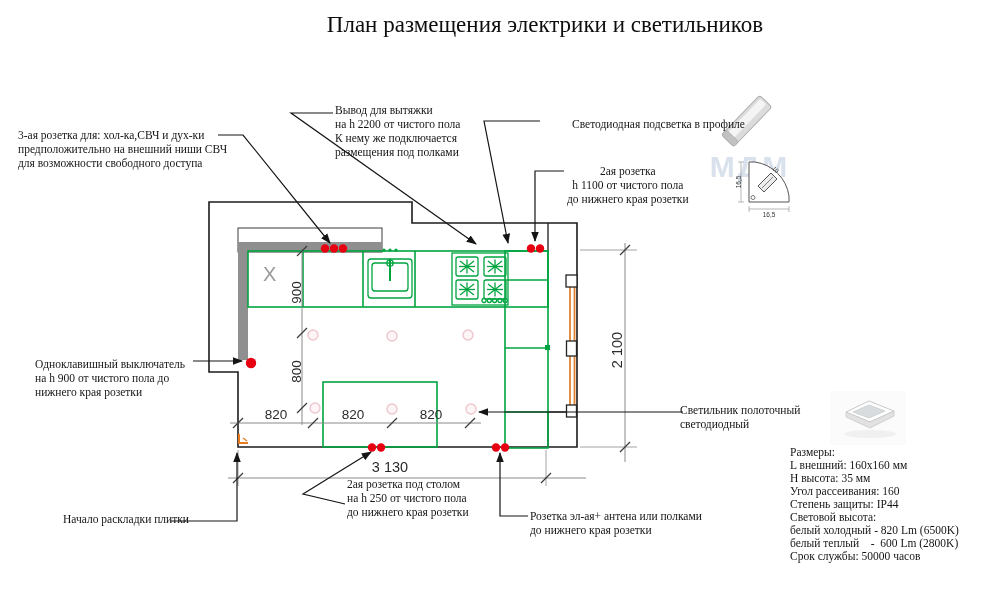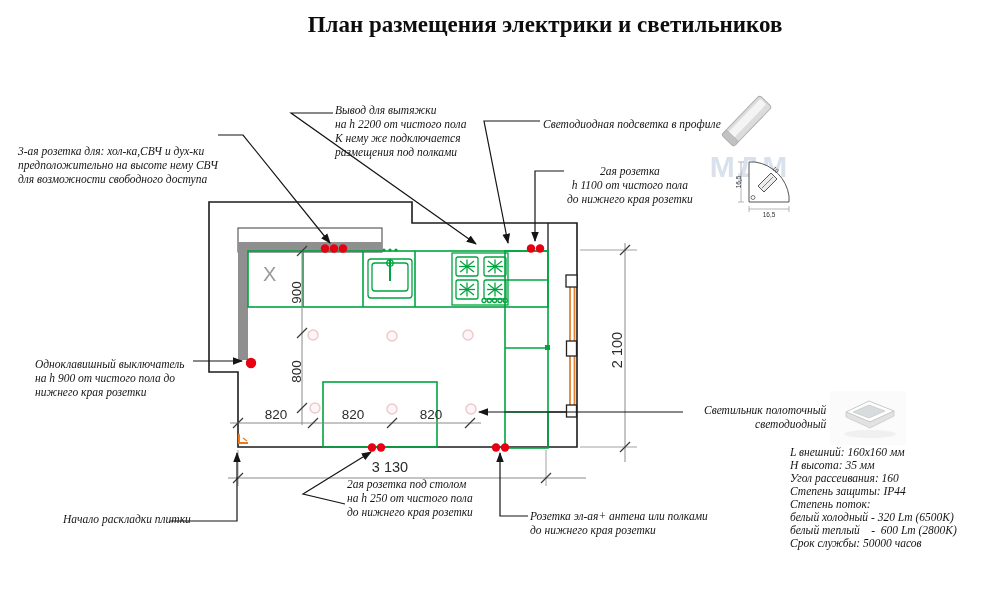--- a/index.html
+++ b/index.html
@@ -1,21 +1,21 @@
 <!DOCTYPE html>
 <html><head>
 <meta charset="utf-8">
 <style>
   html,body{margin:0;padding:0;background:#ffffff;}
   #canvas{position:relative;width:990px;height:610px;background:#fff;overflow:hidden;
           font-family:"Liberation Serif","DejaVu Serif",serif;color:#111;}
   #plan-svg{position:absolute;left:0;top:0;z-index:1;}
   .txt{position:absolute;z-index:2;}
-  .title{font-size:23px;text-align:center;color:#0d0d0d;font-weight:bold;}
-  .ann{font-size:11.5px;line-height:14px;color:#151515;white-space:nowrap;font-style:italic;}
+  .title{font-size:23px;text-align:center;color:#0d0d0d;}
+  .ann{font-size:11.5px;line-height:14px;color:#151515;white-space:nowrap;}
   .specs div{white-space:pre;}
   .specs{font-size:11.5px;line-height:13px;}
   .dim{position:absolute;z-index:2;font-family:"Liberation Sans","DejaVu Sans",sans-serif;
        font-size:13.5px;color:#2b2b2b;text-align:center;white-space:nowrap;}
   .rot{transform:rotate(-90deg);transform-origin:center center;}
   .big{font-size:14.5px;}
   .xmark{position:absolute;z-index:2;font-family:"Liberation Sans","DejaVu Sans",sans-serif;
          font-size:20px;color:#9a9a9a;}
   .watermark{position:absolute;left:692px;top:150px;width:116px;z-index:0;text-align:center;
              font-family:"Liberation Sans","DejaVu Sans",sans-serif;font-weight:bold;
@@ -226,76 +226,77 @@
       <rect x="830" y="391" width="76" height="54" fill="#fbfbfb" stroke="none"></rect>
       <ellipse cx="870" cy="434" rx="26" ry="4" fill="#f0f0f0" stroke="none"></ellipse>
       <polygon points="846,412 869,401 894,411 870,422" fill="#ffffff" stroke="#c9c9c9" stroke-width="1"></polygon>
       <polygon points="846,412 870,422 894,411 894,416 870,428 846,417" fill="#e2e2e2" stroke="#c9c9c9" stroke-width="0.8"></polygon>
       <polygon points="853,412 869,405 885,411 869,418" fill="#d8dcde" stroke="#c3c7c9" stroke-width="0.7"></polygon>
     </g>
   </svg>
 
   <div class="txt title" style="left:270px;top:12px;width:550px;">План размещения электрики и светильников</div>
 
-  <div class="txt ann" style="left:18px;top:128px;margin-top:16px;">
+  <div class="txt ann" style="left:18px;top:128px;">
     <div>3-ая розетка для: хол-ка,СВЧ и дух-ки</div>
-    <div>предположительно на высоте нему СВЧ</div>
+    <div>предположительно на внешний ниши СВЧ</div>
     <div>для возможности свободного доступа</div>
   </div>
 
   <div class="txt ann" style="left:335px;top:103px;">
     <div>Вывод для вытяжки</div>
     <div>на h 2200 от чистого пола</div>
     <div>К нему же подключается</div>
     <div>размещения под полками</div>
   </div>
 
-  <div class="txt ann" style="left:543px;top:117px;text-align:center;">
+  <div class="txt ann" style="left:572px;top:117px;text-align:center;">
     <div>Светодиодная подсветка в профиле</div>
   </div>
 
   <div class="txt ann" style="left:567px;top:164px;text-align:center;">
     <div>2ая розетка</div>
     <div>h 1100 от чистого пола</div>
     <div>до нижнего края розетки</div>
   </div>
 
   <div class="txt ann" style="left:35px;top:357px;">
     <div>Одноклавишный выключатель</div>
     <div>на h 900 от чистого пола до</div>
     <div>нижнего края розетки</div>
   </div>
 
-  <div class="txt ann" style="left:704px;top:403px;text-align:right;">
+  <div class="txt ann" style="left:680px;top:403px;">
     <div>Светильник полоточный</div>
     <div>светодиодный</div>
   </div>
 
   <div class="txt ann" style="left:63px;top:512px;">
     <div>Начало раскладки плитки</div>
   </div>
 
   <div class="txt ann" style="left:347px;top:477px;">
     <div>2ая розетка под столом</div>
     <div>на h 250 от чистого пола</div>
     <div>до нижнего края розетки</div>
   </div>
 
   <div class="txt ann" style="left:530px;top:509px;">
     <div>Розетка эл-ая+ антена или полками</div>
     <div>до нижнего края розетки</div>
   </div>
 
   <div class="txt ann specs" style="left:790px;top:446px;">
+    <div>Размеры:</div>
     <div>L внешний: 160x160 мм</div>
     <div>H высота: 35 мм</div>
     <div>Угол рассеивания: 160</div>
     <div>Степень защиты: IP44</div>
-    <div>Степень поток:</div>
-    <div>белый холодный - 320 Lm (6500K)</div>
+    <div>Световой высота:</div>
+    <div>белый холодный - 820 Lm (6500K)</div>
     <div>белый теплый    -  600 Lm (2800K)</div>
     <div>Срок службы: 50000 часов</div>
   </div>
 
   <div class="dim rot" style="left:278px;top:285px;width:36px;">900</div>
   <div class="dim rot" style="left:278px;top:364px;width:36px;">800</div>
   <div class="dim" style="left:256px;top:407px;width:40px;">820</div>
   <div class="dim" style="left:333px;top:407px;width:40px;">820</div>
   <div class="dim" style="left:411px;top:407px;width:40px;">820</div>
   <div class="dim big" style="left:360px;top:459px;width:60px;">3 130</div>

